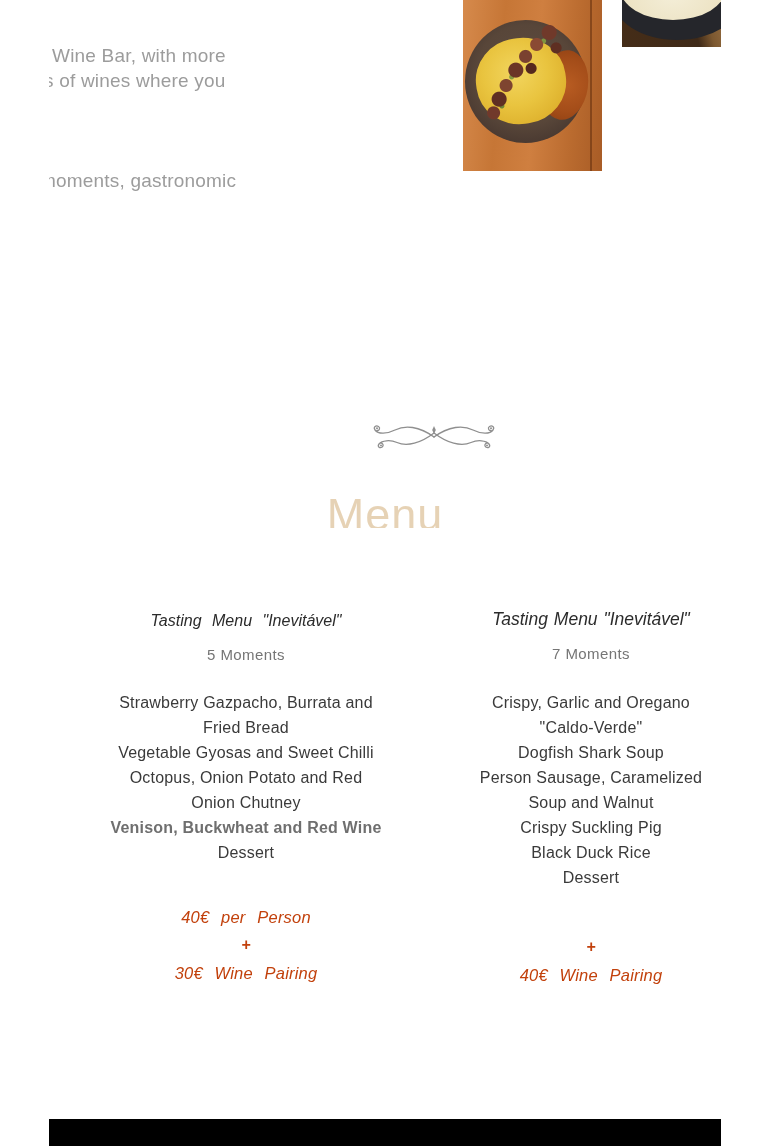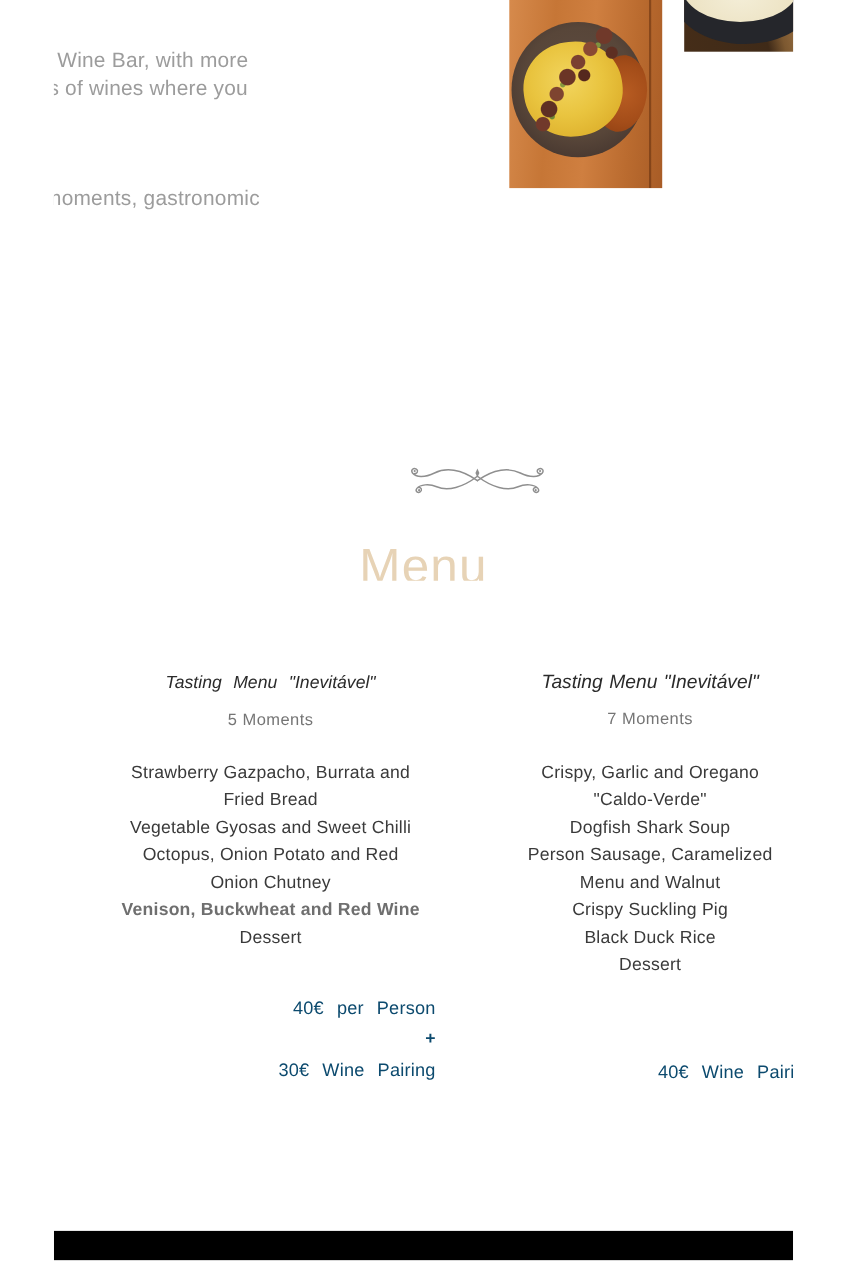--- a/index.html
+++ b/index.html
@@ -101,21 +101,21 @@
   }
   .col-left .menu-heading{font-size:16px;line-height:26px;word-spacing:6px;}
   .col-right .menu-heading{font-size:17.5px;line-height:27px;word-spacing:1px;}
   .moments{
     margin-top:11px;font-size:15px;line-height:20px;color:#757575;letter-spacing:.4px;
   }
   .menu-items{margin-top:25px;}
   .col-right .menu-items{margin-top:26px;}
   .menu-line{font-size:16px;line-height:25px;letter-spacing:.2px;color:#3a3a3a;}
   .menu-line.muted{color:#6f6f6f;font-weight:bold;}
-  .prices{font-weight:500;color:#0c4a6e;text-align:right;}
+  .prices{font-style:italic;font-weight:500;color:#c2410c;}
   .col-left .prices{margin-top:38px;}
   .col-right .prices{margin-top:43px;}
   .price-line{font-size:16.5px;line-height:28px;word-spacing:7px;letter-spacing:.2px;}
   .plus-line{font-size:16px;line-height:28px;font-weight:700;}
 
   
   .footer-bar{
     position:absolute;left:0;bottom:0;width:100%;height:27px;background:#000000;
   }
 </style>
@@ -178,21 +178,21 @@
   </div>
 
   <div class="menu-col col-right">
     <div class="menu-heading">Tasting Menu "Inevitável"</div>
     <div class="moments">7 Moments</div>
     <div class="menu-items">
         <div class="menu-line">Crispy, Garlic and Oregano</div>
         <div class="menu-line">"Caldo-Verde"</div>
         <div class="menu-line">Dogfish Shark Soup</div>
         <div class="menu-line">Person Sausage, Caramelized</div>
-        <div class="menu-line">Menu and Walnut</div>
+        <div class="menu-line">Soup and Walnut</div>
         <div class="menu-line">Crispy Suckling Pig</div>
         <div class="menu-line">Black Duck Rice</div>
         <div class="menu-line">Dessert</div>
       </div>
     <div class="prices">
       <div class="plus-line">+</div>
       <div class="price-line">40€ Wine Pairing</div>
     </div>
   </div>
 

